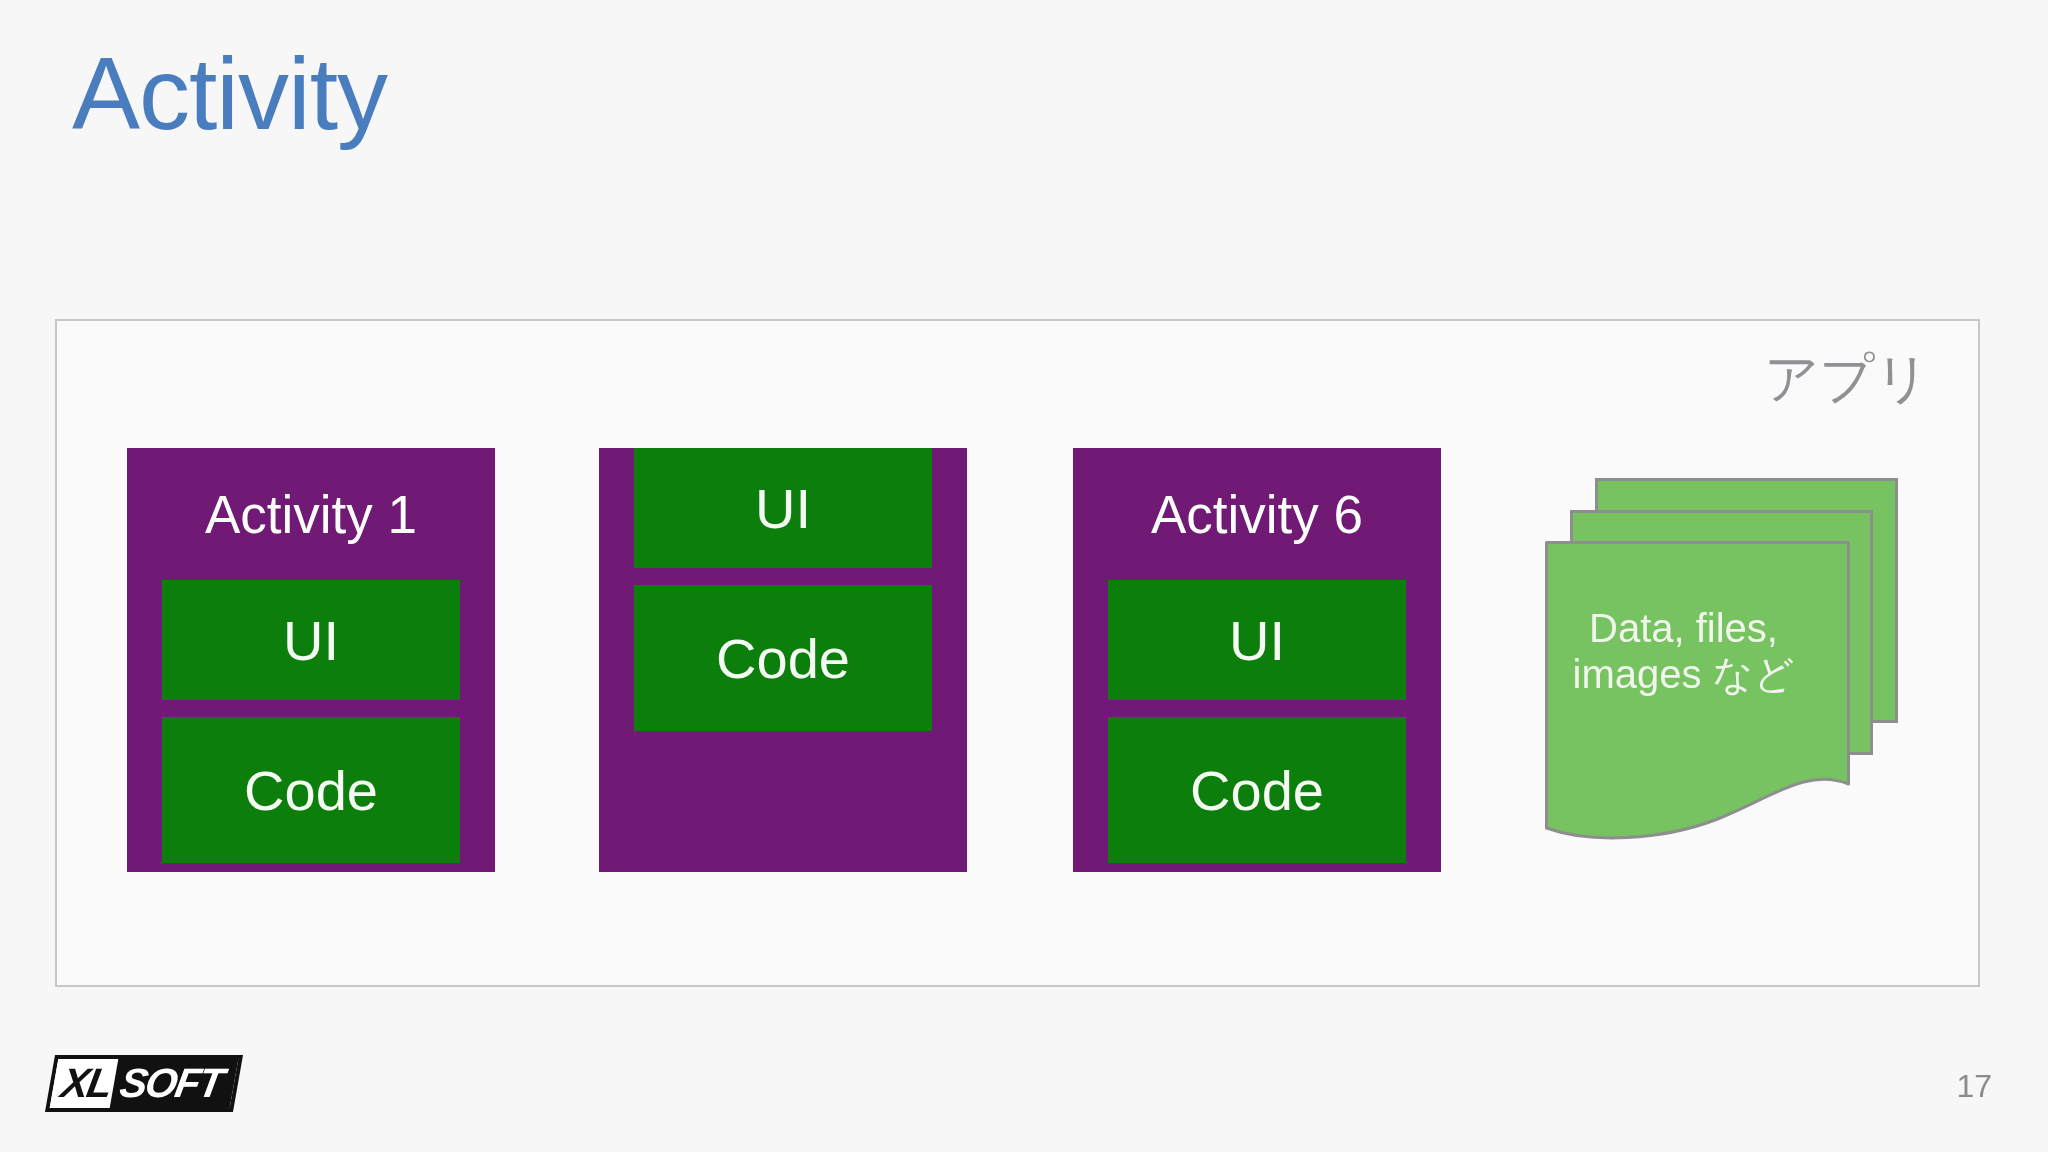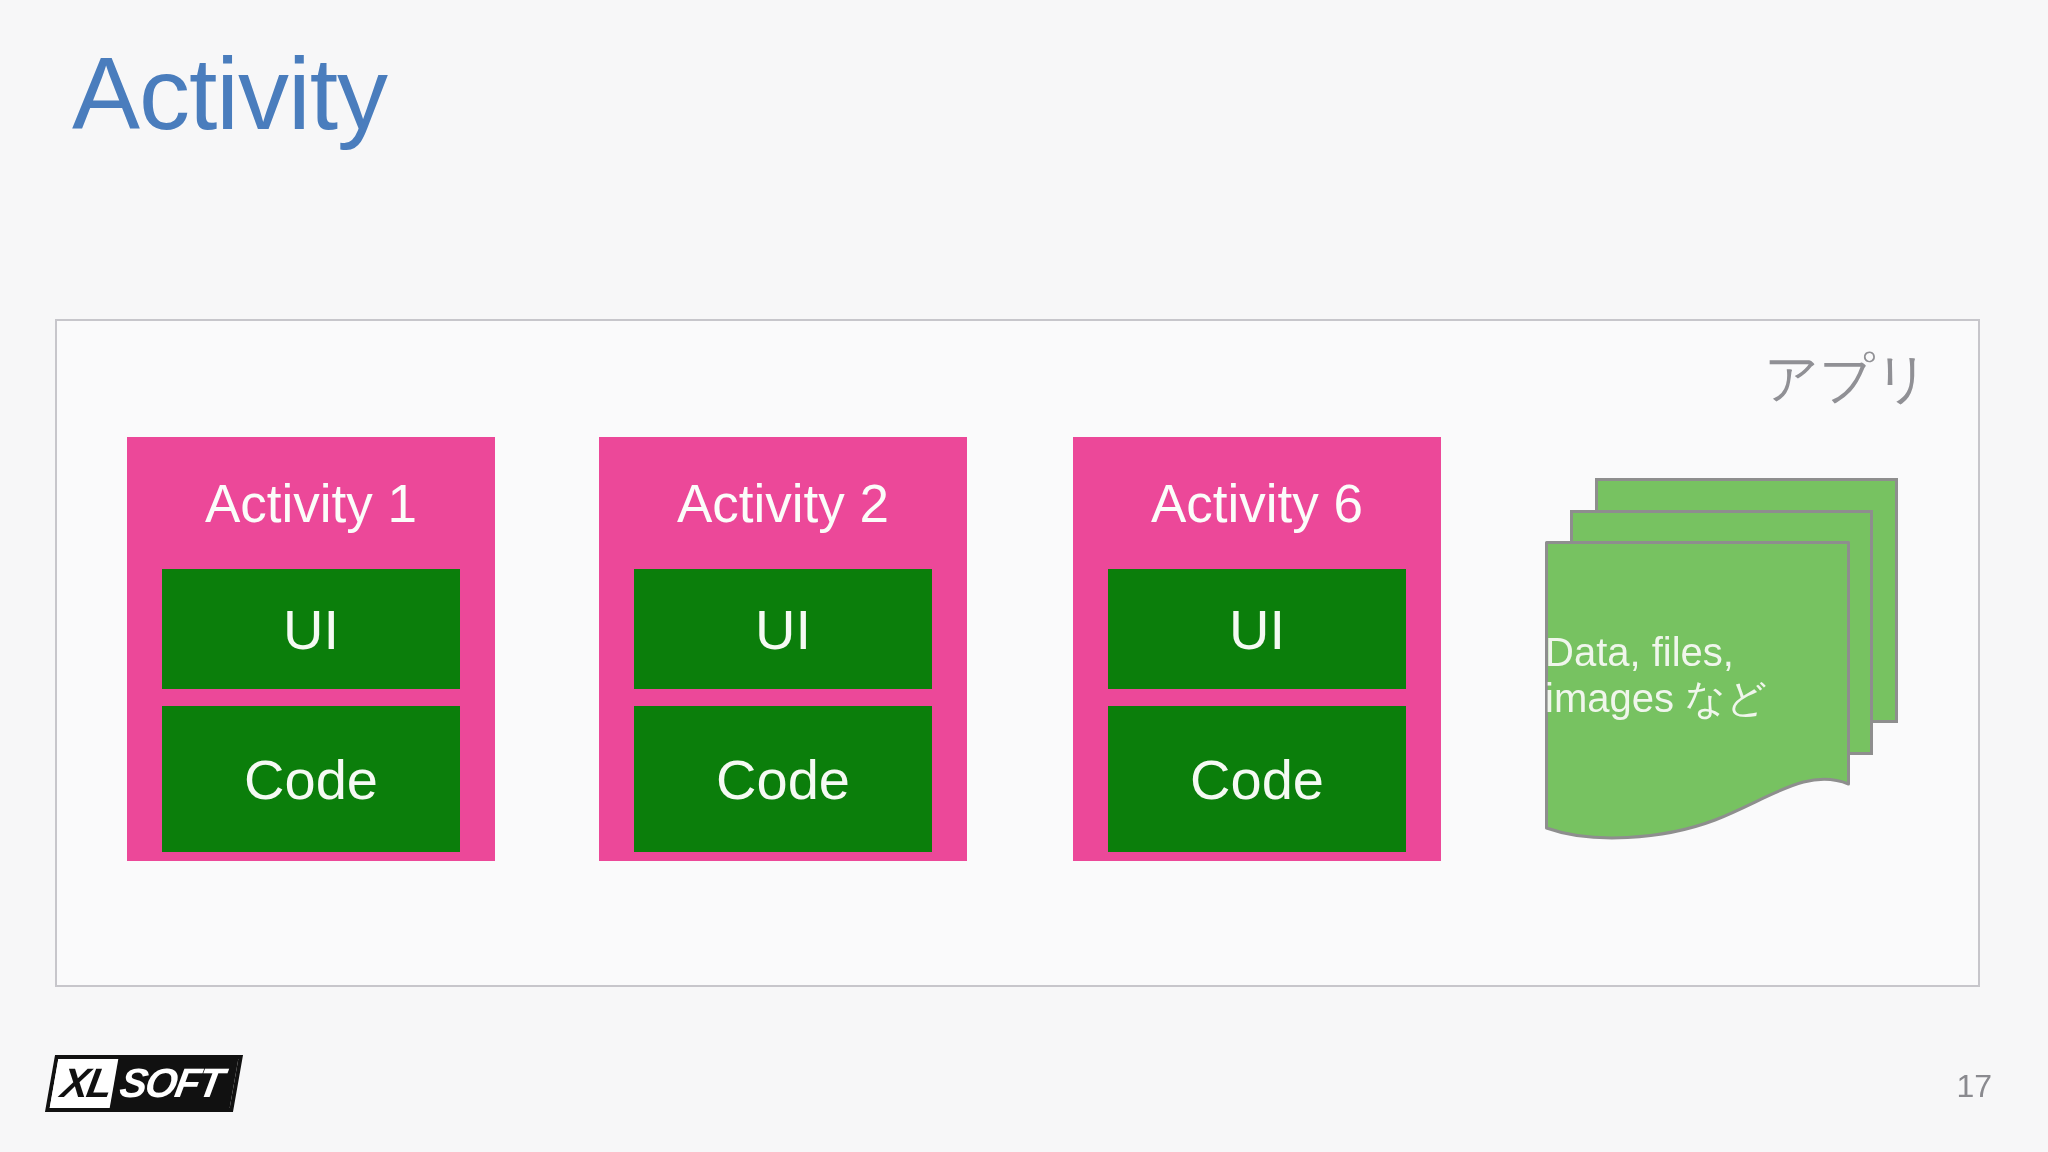--- a/index.html
+++ b/index.html
@@ -42,24 +42,24 @@
     top: 22px;
     right: 48px;
     font-size: 54px;
     font-weight: 400;
     color: #909095;
   }
 
   
   .activity-box {
     position: absolute;
-    top: 116px;
+    top: 127px;
     width: 368px;
     height: 424px;
-    background: #ec4899;
+    background: #701a75;
   }
   .activity-box.a1 { left: 70px; }
   .activity-box.a2 { left: 542px; }
   .activity-box.a3 { left: 1016px; }
 
   .activity-label {
     height: 132px;
     display: flex;
     align-items: center;
     justify-content: center;
@@ -96,22 +96,22 @@
     left: 1488px;
     top: 220px;
     width: 305px;
     height: 305px;
   }
   .doc-text {
     position: absolute;
     left: 1488px;
     top: 220px;
     width: 277px;
-    padding-top: 88px;
-    text-align: left;
+    padding-top: 64px;
+    text-align: center;
     font-size: 40px;
     font-weight: 300;
     line-height: 46px;
     color: #F0F6EC;
   }
 
   
   .xlsoft-logo {
     position: absolute;
     left: 50px;
@@ -154,21 +154,20 @@
 <div class="app-container">
   <div class="app-group-label">アプリ</div>
 
   <div class="activity-box a1">
     <div class="activity-label">Activity 1</div>
     <div class="inner-box ui">UI</div>
     <div class="inner-box code">Code</div>
   </div>
 
   <div class="activity-box a2">
-    <div class="activity-label">Activity 2</div>
     <div class="inner-box ui">UI</div>
     <div class="inner-box code">Code</div>
   </div>
 
   <div class="activity-box a3">
     <div class="activity-label">Activity 6</div>
     <div class="inner-box ui">UI</div>
     <div class="inner-box code">Code</div>
   </div>
 

